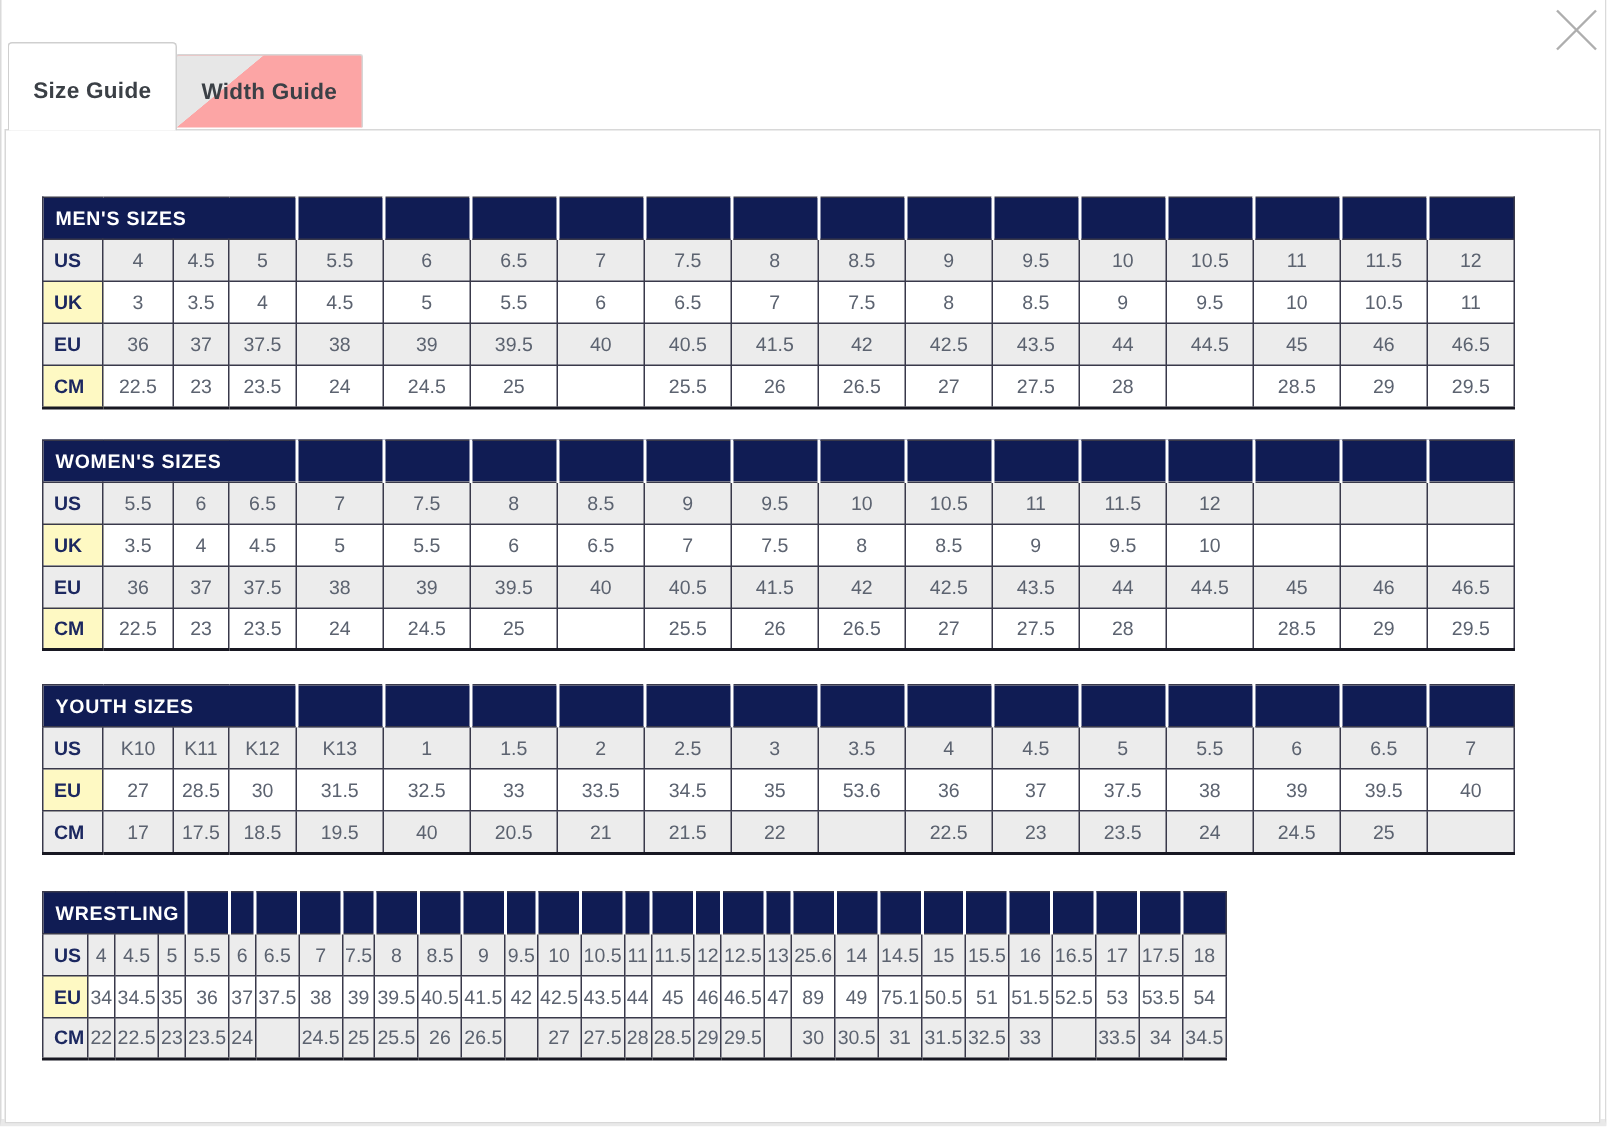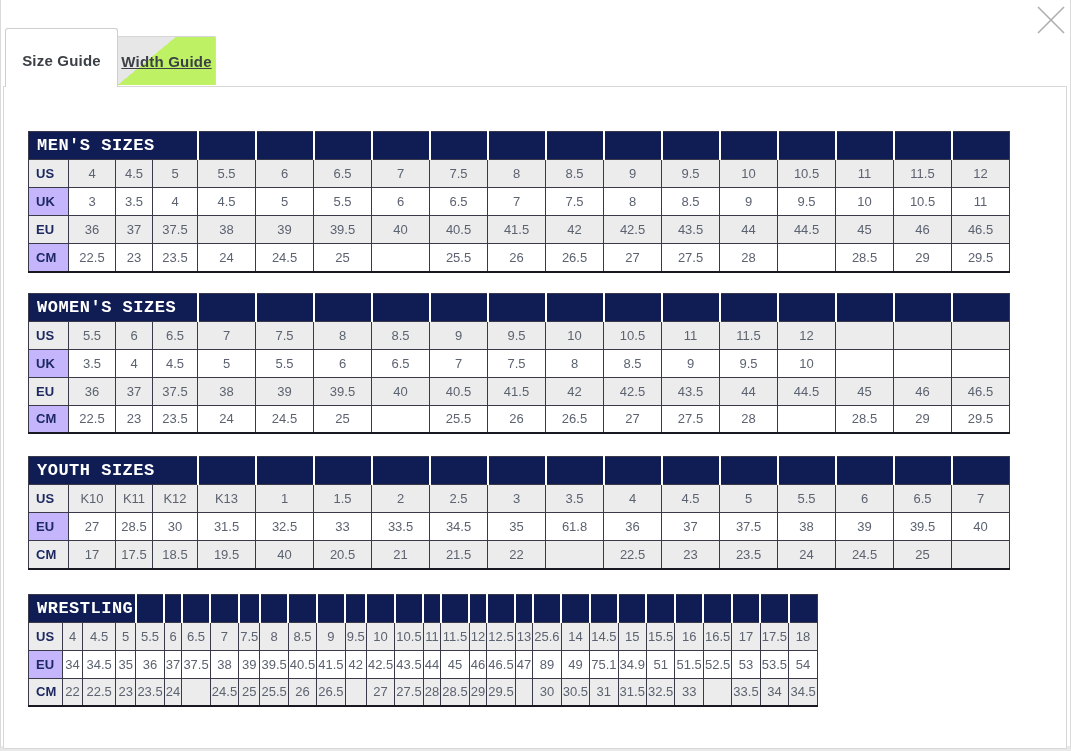--- a/index.html
+++ b/index.html
@@ -10,37 +10,37 @@
     -webkit-font-smoothing:antialiased;
   }
   .frame{position:absolute;inset:0;border-left:1px solid #dadada;border-right:1px solid #dadada;border-bottom:5px solid #e9e9e9;pointer-events:none;}
   
   .close-btn{position:absolute;top:4px;right:4px;width:32px;height:32px;cursor:pointer;z-index:5;}
   
   .tab{position:absolute;box-sizing:border-box;display:flex;align-items:center;justify-content:center;
        font-size:15px;font-weight:bold;color:#3b4046;cursor:pointer;letter-spacing:.2px;}
   .tab-active{left:5px;top:28px;width:113px;height:59px;background:#fff;border:1px solid #cfcfcf;
        border-bottom:none;border-radius:3px 3px 0 0;z-index:3;padding-top:4px;}
-  .tab-inactive{left:117px;top:36px;width:99px;height:49px;background:#bef264;border:1px solid #d6d6d6;
-       border-bottom:none;border-radius:2px 2px 0 0;z-index:1;overflow:hidden;text-decoration:underline;}
+  .tab-inactive{left:117px;top:36px;width:125px;height:49px;background:#fca5a5;border:1px solid #d6d6d6;
+       border-bottom:none;border-radius:2px 2px 0 0;z-index:1;overflow:hidden;}
   .tab-inactive::before{content:"";position:absolute;left:0;top:0;width:58px;height:100%;
        background:linear-gradient(to bottom right,#e7e7e7 49.5%,rgba(255,255,255,0) 50%);}
   .tab-inactive span{position:relative;}
   
   .panel{position:absolute;left:3px;right:4px;top:86px;bottom:2px;border:1px solid #d8d8d8;background:#fff;box-sizing:border-box;}
   .tables-wrap{padding:44px 0 0 24px;}
   
   table.size-table{border-collapse:collapse;width:790px;table-layout:fixed;font-size:13px;}
   table.size-table.compact{table-layout:auto;}
   .mb1{margin-bottom:20px;} .mb2{margin-bottom:22px;} .mb3{margin-bottom:24px;}
   .size-table th,.size-table td{border:1px solid #39394a;height:28px;box-sizing:border-box;}
   .size-table thead th{background:var(--navy,#101c54);}
-  .size-table th.title{color:#fff;text-align:left;padding-left:8px;font-size:17px;letter-spacing:.5px;white-space:nowrap;font-family:Liberation Mono, monospace;}
+  .size-table th.title{color:#fff;text-align:left;padding-left:8px;font-size:13px;letter-spacing:.5px;white-space:nowrap;}
   .size-table th.hsep{border-left:2px solid #fff;}
-  .size-table th.rowlabel{text-align:left;padding-left:7px;color:var(--labelcolor,#1c2860);background:#c4b5fd;white-space:nowrap;}
+  .size-table th.rowlabel{text-align:left;padding-left:7px;color:var(--labelcolor,#1c2860);background:#fef9c3;white-space:nowrap;}
   .size-table td{text-align:center;color:var(--datacolor,#5c6370);padding:0 2px;white-space:nowrap;}
   .size-table tr.stripe td,.size-table tr.stripe th.rowlabel{background:var(--stripe,#ececec);}
   .size-table tbody tr:last-child td,.size-table tbody tr:last-child th{border-bottom:2px solid #181822;}
   table.compact td{padding:0 1px;}
 </style>
 </head>
 <body style="--navy: #101c54; --stripe: #ececec; --labelcolor: #1c2860; --datacolor: #5c6370;">
 
 <div class="frame"></div>
 
@@ -371,21 +371,21 @@
             <th class="rowlabel">EU</th>
             <td>27</td>
             <td>28.5</td>
             <td>30</td>
             <td>31.5</td>
             <td>32.5</td>
             <td>33</td>
             <td>33.5</td>
             <td>34.5</td>
             <td>35</td>
-            <td>61.8</td>
+            <td>53.6</td>
             <td>36</td>
             <td>37</td>
             <td>37.5</td>
             <td>38</td>
             <td>39</td>
             <td>39.5</td>
             <td>40</td>
           </tr>
           <tr class="stripe">
             <th class="rowlabel">CM</th>
@@ -491,21 +491,21 @@
             <td>42.5</td>
             <td>43.5</td>
             <td>44</td>
             <td>45</td>
             <td>46</td>
             <td>46.5</td>
             <td>47</td>
             <td>89</td>
             <td>49</td>
             <td>75.1</td>
-            <td>34.9</td>
+            <td>50.5</td>
             <td>51</td>
             <td>51.5</td>
             <td>52.5</td>
             <td>53</td>
             <td>53.5</td>
             <td>54</td>
           </tr>
           <tr class="stripe">
             <th class="rowlabel">CM</th>
             <td>22</td>

